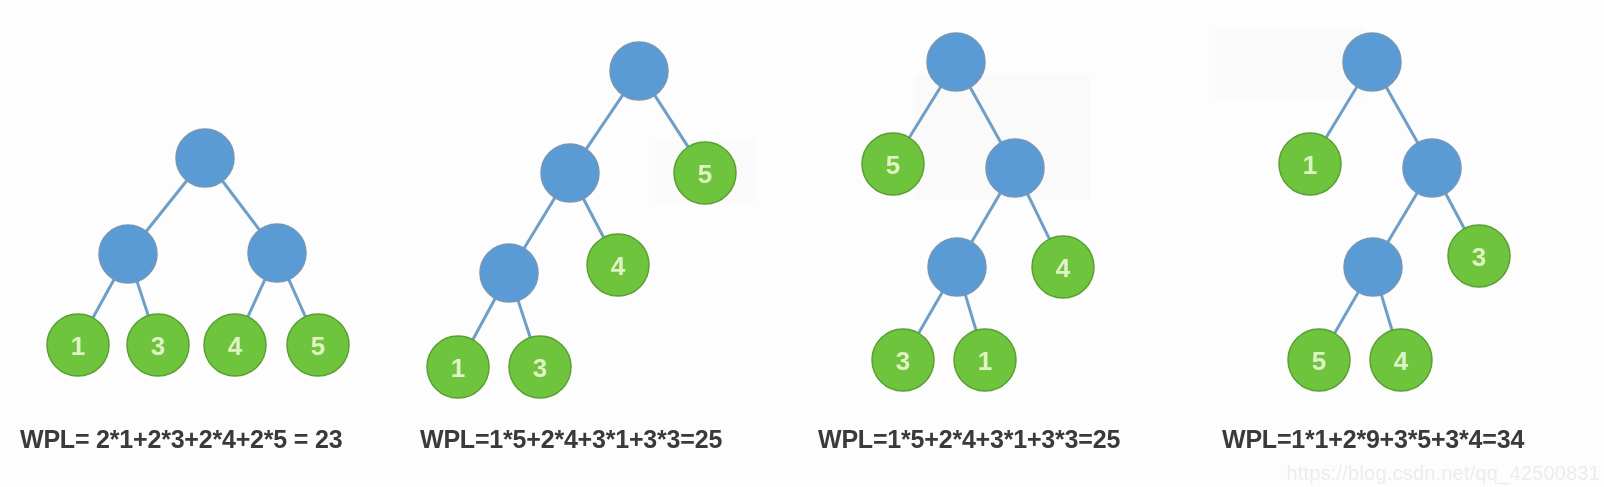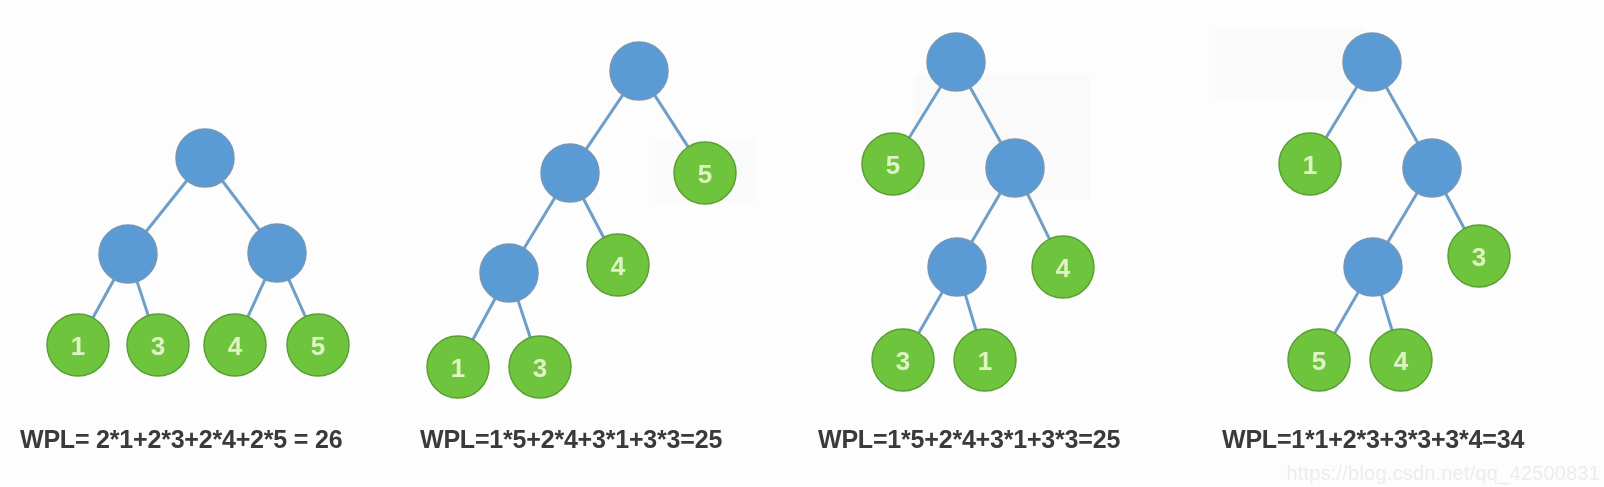--- a/index.html
+++ b/index.html
@@ -159,21 +159,21 @@
         <circle cx="1479" cy="256" r="31" class="node-leaf"></circle>
         <text x="1479" y="257" class="node-label">3</text>
         <circle cx="1319" cy="360" r="31" class="node-leaf"></circle>
         <text x="1319" y="361" class="node-label">5</text>
         <circle cx="1401" cy="360" r="31" class="node-leaf"></circle>
         <text x="1401" y="361" class="node-label">4</text>
       </g>
     </svg>
 
   <div id="captions">
-      <div class="caption" style="left: 20px; top: 425px;">WPL= 2*1+2*3+2*4+2*5 = 26</div>
+      <div class="caption" style="left: 20px; top: 425px;">WPL= 2*1+2*3+2*4+2*5 = 23</div>
       <div class="caption" style="left: 420px; top: 425px;">WPL=1*5+2*4+3*1+3*3=25</div>
       <div class="caption" style="left: 818px; top: 425px;">WPL=1*5+2*4+3*1+3*3=25</div>
-      <div class="caption" style="left: 1222px; top: 425px;">WPL=1*1+2*3+3*3+3*4=34</div>
+      <div class="caption" style="left: 1222px; top: 425px;">WPL=1*1+2*9+3*5+3*4=34</div>
     </div>
 
   <div class="watermark">https://blog.csdn.net/qq_42500831</div>
 
 </div>
 
 </body></html>

